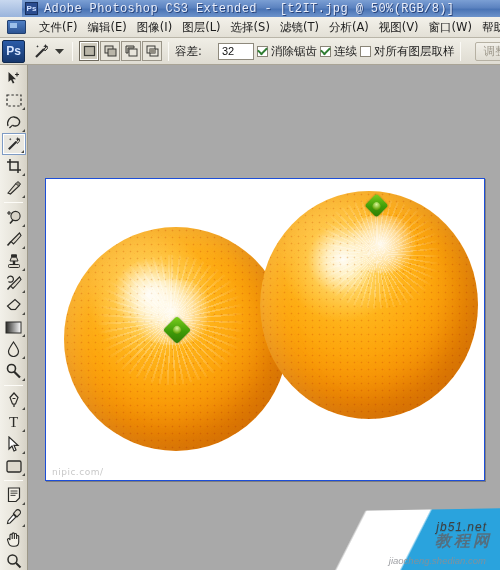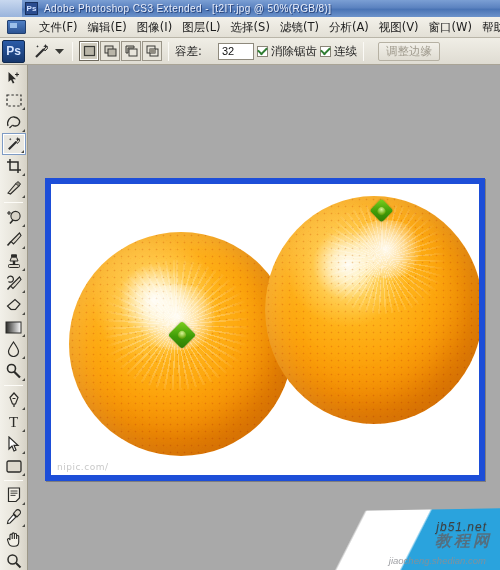--- a/index.html
+++ b/index.html
@@ -21,22 +21,22 @@
     width:22px; height:17px;
     background:linear-gradient(to bottom,#c8d8ef,#9ab4dc);
   }
   #titlebar .ps-badge{
     width:13px;height:13px;margin-left:3px;margin-right:6px;
     background:#2a4c8f;border:1px solid #17305f;color:#cfe0ff;
     font-size:8px;font-weight:bold;line-height:12px;text-align:center;
     font-family:"Liberation Sans",sans-serif; flex:0 0 auto;
   }
   #titlebar .title-text{
-    color:#e9eefa; font-size:10px; letter-spacing:.4px;
-    font-family:Liberation Sans, sans-serif;
+    color:#e9eefa; font-size:12px; letter-spacing:.4px;
+    font-family:Liberation Mono, monospace;
     white-space:nowrap;
     text-shadow:1px 1px 0 rgba(20,40,90,.7);
   }
 
   
   #menubar{
     position:absolute; left:0; top:17px; width:500px; height:21px;
     background:linear-gradient(to bottom,#f3f1ea,#e3e0d6);
     border-bottom:1px solid #b9b5a8;
     display:flex; align-items:center;
@@ -134,21 +134,21 @@
   .tool-sep{ height:1px;background:#b6b1a3;margin:3px 4px;border-bottom:1px solid #fdfcf8;}
 
   
   #workspace{
     position:absolute;left:28px;top:65px;width:472px;height:505px;
     background:#a9a9a9;
   }
   #canvas-frame{
     position:absolute;left:17px;top:113px;width:440px;height:303px;
     background:#fff;
-    border:6px solid #1d4ed8;
+    border:1px solid #1d4ed8;
     box-shadow:1px 1px 0 rgba(0,0,0,.25);
     overflow:hidden;
   }
   .orange{ position:absolute; border-radius:50%; }
   .orange .flesh{
     position:absolute;inset:0;border-radius:50%;
     background:
       radial-gradient(circle at 38% 30%, rgba(255,255,255,.95) 0%, rgba(255,252,235,.75) 8%, rgba(255,230,150,.35) 17%, rgba(255,255,255,0) 30%),
       radial-gradient(circle at 42% 34%, #ffd24d 0%, #ffb71e 22%, #fda60d 42%, #f79205 62%, #ef8004 80%, #e07203 100%);
     box-shadow: inset -14px -16px 34px rgba(186,92,2,.55),
@@ -298,20 +298,24 @@
   <div class="opt-check">
     <span class="cbox on"></span>
     <span class="opt-label">消除锯齿</span>
   </div>
 
   <div class="opt-check">
     <span class="cbox on"></span>
     <span class="opt-label">连续</span>
   </div>
 
+  <div class="opt-check">
+    <span class="cbox"></span>
+    <span class="opt-label">对所有图层取样</span>
+  </div>
 
   <div class="opt-sep"></div>
 
   <div class="refine-btn">调整边缘</div>
 </div>
 
 <div id="toolbox">
 
   <div class="tool">
     <svg width="15" height="15" viewBox="0 0 15 15">

